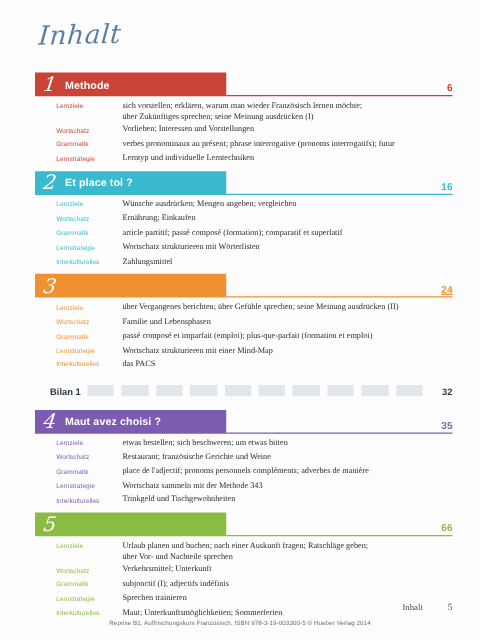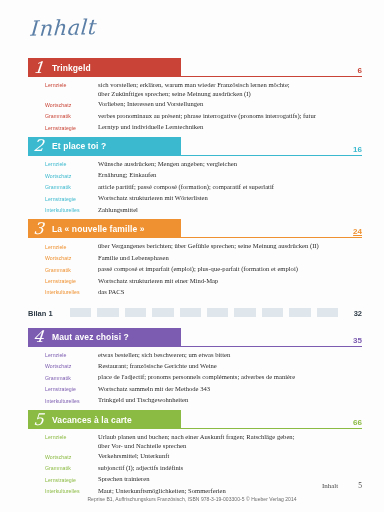--- a/index.html
+++ b/index.html
@@ -141,21 +141,21 @@
     position: relative;
     height: 12px;
     margin-left: 28px;
     margin-right: 22px;
     margin-top: 9px;
     margin-bottom: 9px;
   }
 
   .bilan-label {
     position: absolute;
-    left: 0;
+    left: 12px;
     top: 2px;
     font-family: "Liberation Sans", sans-serif;
     font-size: 7.5px;
     font-weight: bold;
     color: #2d3a46;
   }
 
   .bilan-dashes {
     position: absolute;
     left: 42px;
@@ -216,21 +216,21 @@
 
 <div class="page">
 
   <div class="toc-title">Inhalt</div>
 
   <div class="chapters">
       <div class="chapter">
         <div class="chap-headrow">
           <div class="chap-block" style="background: rgb(201, 68, 54);">
             <div class="chap-num">1</div>
-            <div class="chap-title">Trinkgeld</div>
+            <div class="chap-title">Methode</div>
           </div>
           <div class="chap-rule" style="background: rgb(201, 68, 54);"></div>
           <div class="chap-page" style="color: rgb(201, 68, 54);">6</div>
         </div>
         <div class="chap-rows">
           <div class="row">
             <div class="row-label" style="color: rgb(201, 68, 54);">Lernziele</div>
             <div class="row-value">
               <span class="vline">sich vorstellen; erklären, warum man wieder Französisch lernen möchte;</span>
               <span class="vline">über Zukünftiges sprechen; seine Meinung ausdrücken (I)</span>
@@ -295,21 +295,20 @@
             <div class="row-value">
               <span class="vline">Zahlungsmittel</span>
             </div>
           </div>
         </div>
       </div>
       <div class="chapter">
         <div class="chap-headrow">
           <div class="chap-block" style="background: rgb(239, 145, 48);">
             <div class="chap-num">3</div>
-            <div class="chap-title">La « nouvelle famille »</div>
           </div>
           <div class="chap-rule" style="background: rgb(239, 145, 48);"></div>
           <div class="chap-page" style="color: rgb(239, 145, 48); text-decoration: underline;">24</div>
         </div>
         <div class="chap-rows">
           <div class="row">
             <div class="row-label" style="color: rgb(239, 145, 48);">Lernziele</div>
             <div class="row-value">
               <span class="vline">über Vergangenes berichten; über Gefühle sprechen; seine Meinung ausdrücken (II)</span>
             </div>
@@ -395,21 +394,20 @@
             <div class="row-value">
               <span class="vline">Trinkgeld und Tischgewohnheiten</span>
             </div>
           </div>
         </div>
       </div>
       <div class="chapter">
         <div class="chap-headrow">
           <div class="chap-block" style="background: rgb(140, 187, 67);">
             <div class="chap-num">5</div>
-            <div class="chap-title">Vacances à la carte</div>
           </div>
           <div class="chap-rule" style="background: rgb(140, 187, 67);"></div>
           <div class="chap-page" style="color: rgb(140, 187, 67);">66</div>
         </div>
         <div class="chap-rows">
           <div class="row">
             <div class="row-label" style="color: rgb(140, 187, 67);">Lernziele</div>
             <div class="row-value">
               <span class="vline">Urlaub planen und buchen; nach einer Auskunft fragen; Ratschläge geben;</span>
               <span class="vline">über Vor- und Nachteile sprechen</span>

